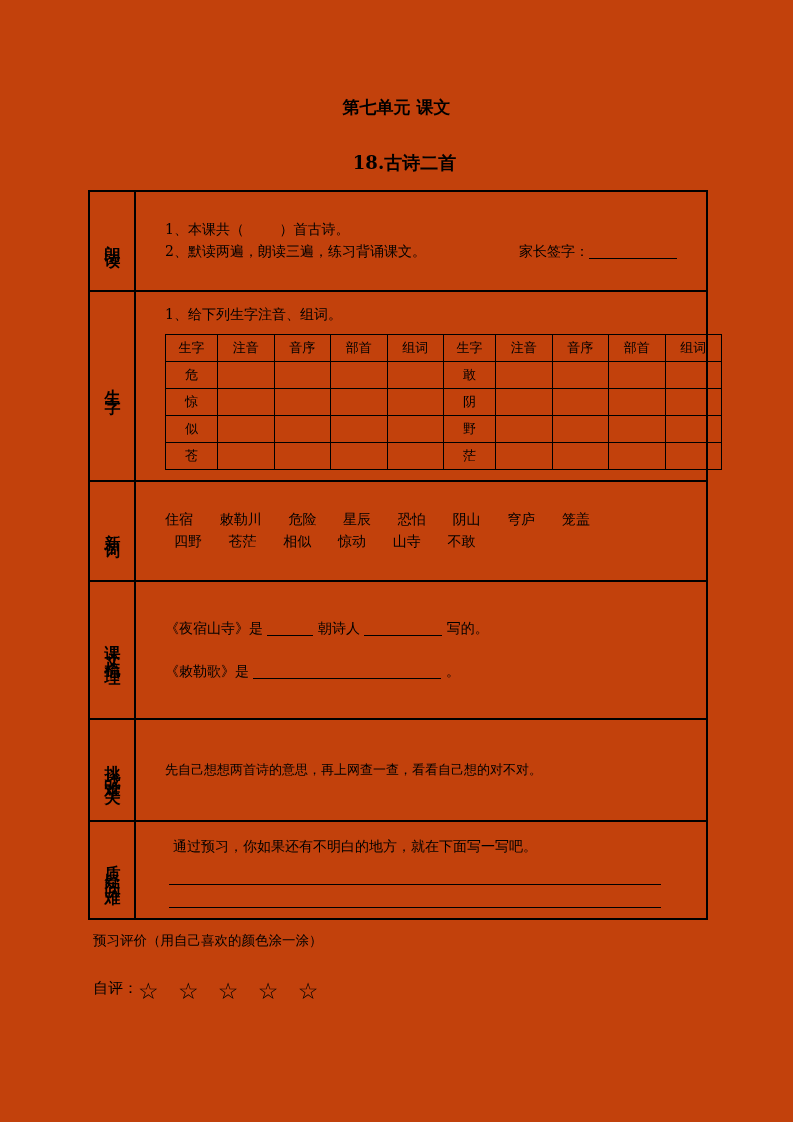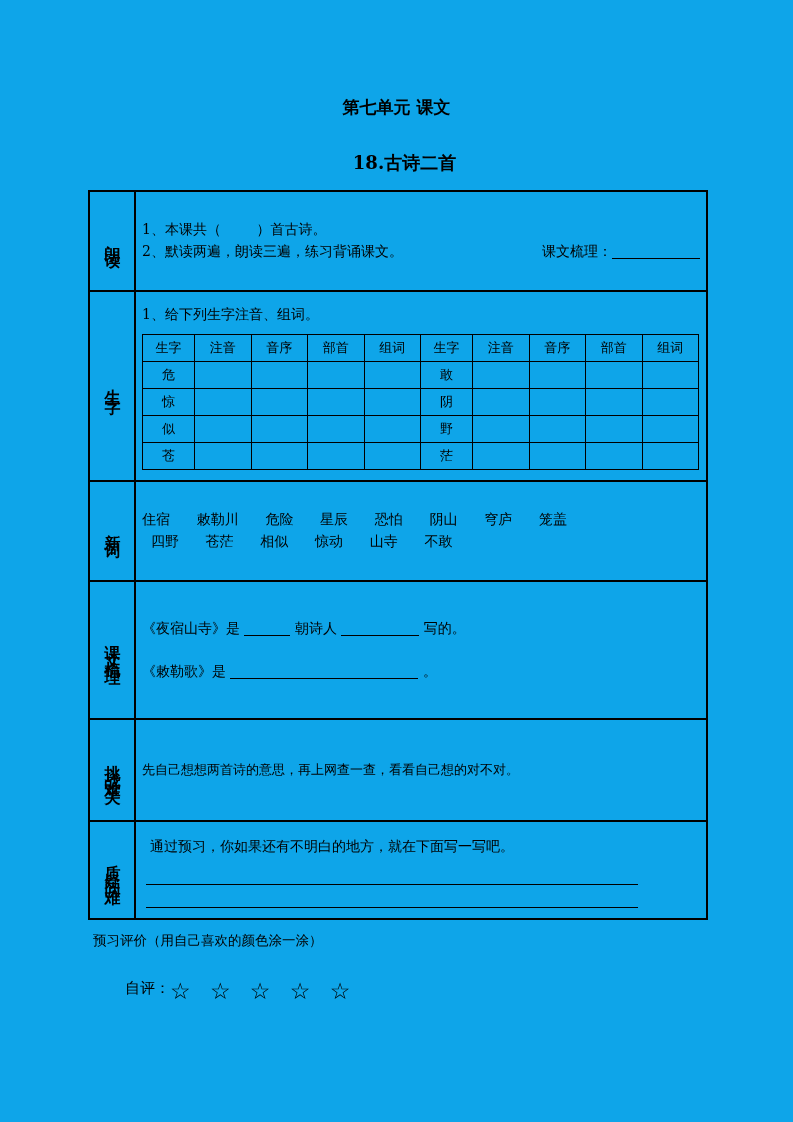--- a/index.html
+++ b/index.html
@@ -2,21 +2,21 @@
 <html><head>
 <meta charset="utf-8">
 <style>
   * { margin:0; padding:0; box-sizing:border-box; }
   html,body { background:#ffffff; }
   body {
     width:793px; height:1122px;
     font-family:"DejaVu Serif","Liberation Serif",serif;
     color:#000;
   }
-  .page { position:relative; width:793px; height:1122px; background:#0ea5e9; overflow:hidden; }
+  .page { position:relative; width:793px; height:1122px; background:#c2410c; overflow:hidden; }
 
   .title {
     position:absolute; top:96px; left:0; width:100%;
     text-align:center; font-size:17px; font-weight:bold;
   }
   .subtitle {
     position:absolute; top:151px; left:0; width:100%;
     text-align:center; font-size:18px; font-weight:bold;padding-left:16px;
   }
 
@@ -26,21 +26,21 @@
   }
   table.main > tbody > tr > td {
     border:2px solid #000; vertical-align:middle;
   }
   td.lbl { width:46px; text-align:center; }
   .vlabel {
     display:inline-block;
     writing-mode:vertical-lr; text-orientation:upright;
     font-weight:bold; font-size:16px; letter-spacing:8px;
   }
-  td.content { padding:10px 6px; font-size:14px; }
+  td.content { padding:10px 29px; font-size:14px; }
   .pre { white-space:pre-wrap; }
 
   .h-langdu  { height:100px; }
   .h-shengzi { height:190px; }
   .h-xinci   { height:100px; }
   .h-kewen   { height:138px; }
   .h-tiao    { height:102px; }
   .h-zhiyi   { height:80px; }
 
   .line { margin:4px 0; }
@@ -72,21 +72,21 @@
 
   .zhiyi-text { margin:6px 0 6px 8px; }
   .write-line {
     width:492px; height:23px; margin-left:4px;
     border-bottom:1px solid #000;
   }
 
   .footer-note {
     position:absolute; top:932px; left:93px; font-size:13.5px;
   }
-  .eval-self   { position:absolute; top:978px; left:93px;margin-left:32px;  }
+  .eval-self   { position:absolute; top:978px; left:93px;  }
   .eval-parent { position:absolute; top:978px; left:385px; }
   .eval-label  { font-size:15px; vertical-align:6px; }
   .stars { font-size:23px; letter-spacing:6px; }
 </style>
 </head>
 <body>
 
 <div class="page">
 
   <div class="title">第七单元 课文</div>
@@ -97,21 +97,21 @@
 
       <tr>
         <td class="lbl h-langdu">
           <span class="vlabel">朗读</span>
         </td>
         <td class="content h-langdu">
           <div class="line pre">1、本课共（        ）首古诗。</div>
           <div class="line flexline">
             <span>2、默读两遍，朗读三遍，练习背诵课文。</span>
             <span>
-              <span>课文梳理：</span><span class="blank bw88"></span>
+              <span>家长签字：</span><span class="blank bw88"></span>
             </span>
           </div>
         </td>
       </tr>
 
       <tr>
         <td class="lbl h-shengzi">
           <span class="vlabel">生字</span>
         </td>
         <td class="content h-shengzi">

